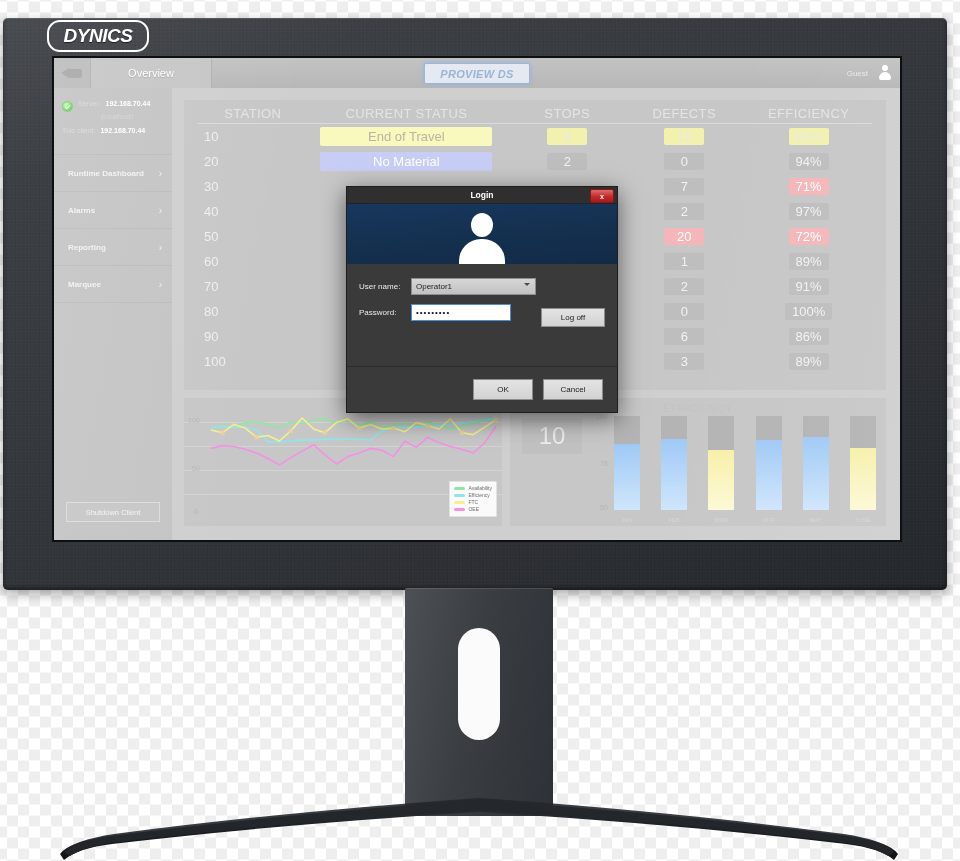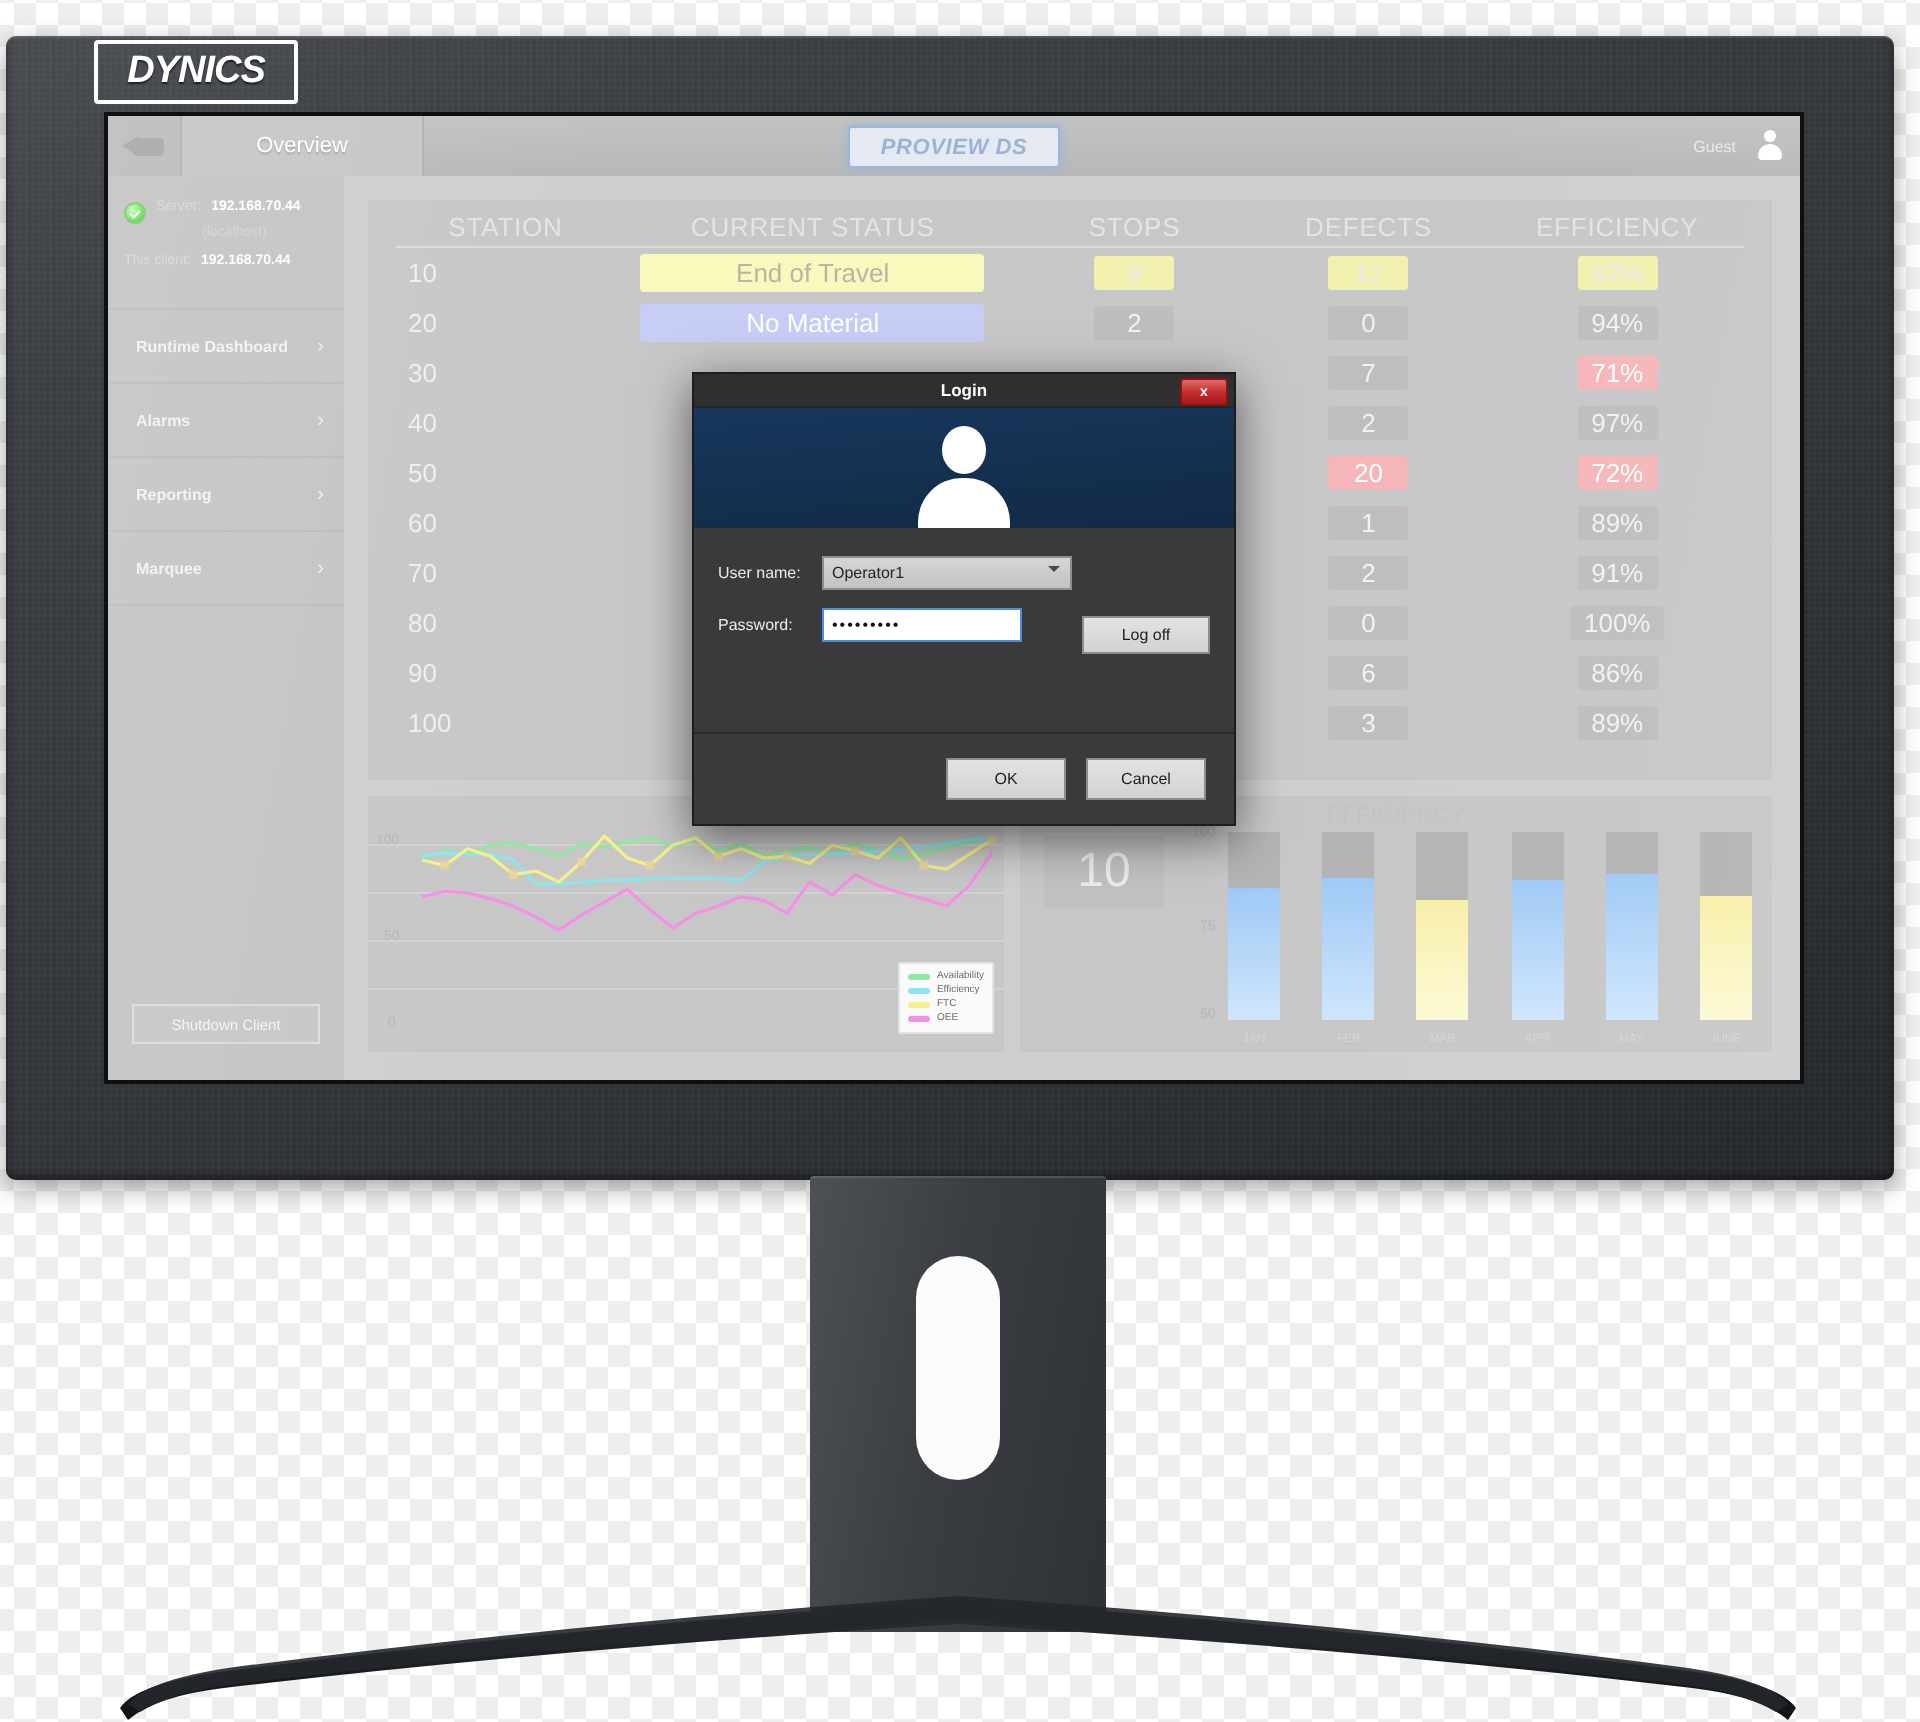--- a/index.html
+++ b/index.html
@@ -21,21 +21,21 @@
   #bezel:after{
     content:"";position:absolute;inset:0;border-radius:5px;pointer-events:none;
     background-image:
       radial-gradient(rgba(255,255,255,.035) 1px, transparent 1px),
       radial-gradient(rgba(0,0,0,.05) 1px, transparent 1px);
     background-size:3px 3px,4px 4px;background-position:0 0,2px 2px;
     opacity:.9;
   }
   #logo-plate{
     position:absolute;left:47px;top:12px;width:98px;height:28px;
-    border:2px solid #ffffff;border-radius:2px;
+    border:2px solid #ffffff;border-radius:13px;
     display:flex;align-items:center;justify-content:center;
     background:rgba(255,255,255,.02);z-index:6;
   }
   #logo-plate span{
     color:#fff;font-weight:bold;font-style:italic;font-size:19px;
     letter-spacing:-.5px;font-family:"Liberation Sans", sans-serif;
     text-shadow:0 1px 1px rgba(0,0,0,.6);
   }
   
   #screen{

